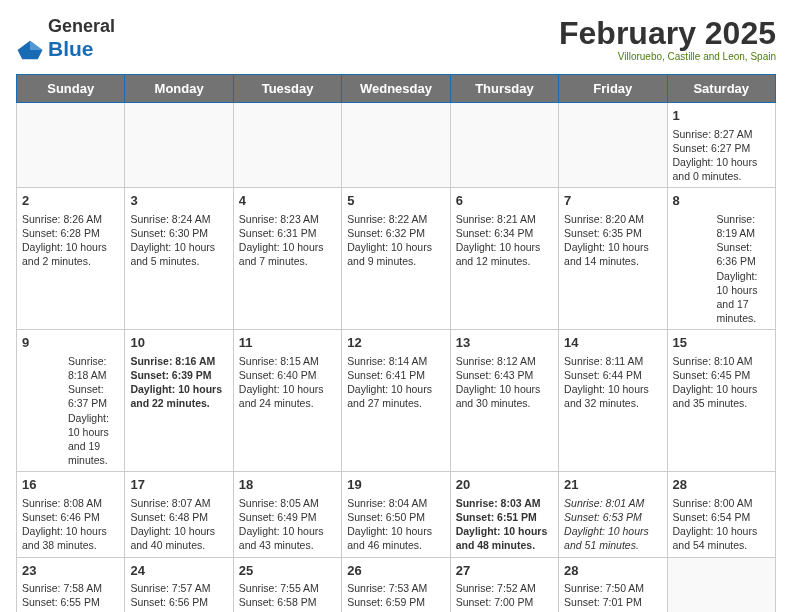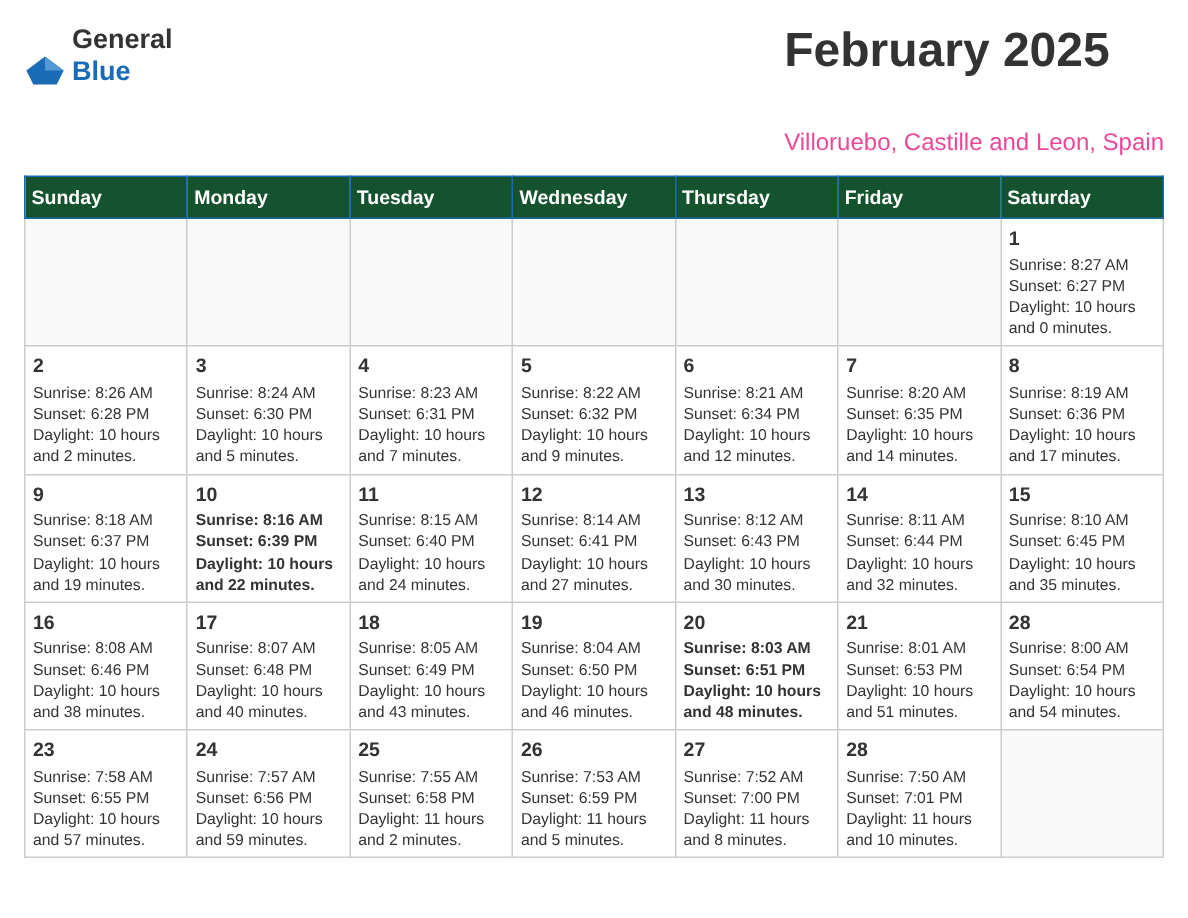--- a/index.html
+++ b/index.html
@@ -20,54 +20,53 @@
       display: flex;
       align-items: flex-end;
       gap: 4px;
     }
     .logo-text-general {
       font-size: 18px;
       font-weight: bold;
       color: #333;
     }
     .logo-text-blue {
-      font-size: 18px;
+      font-size: 21px;
       font-weight: bold;
       color: #1a6bb5;
     }
     .logo-icon {
       width: 28px;
       height: 22px;
       position: relative;
     }
     .title-area {
-      text-align: left;
+      text-align: right;
     }
     .calendar-title {
       font-size: 32px;
       font-weight: bold;
       color: #333;
       line-height: 1.1;
     }
     .calendar-subtitle {
-      font-size: 16px;
-      color: #ec4899;
-      margin-top: 36px;
+      font-size: 10px;
+      color: #4d7c0f;
     }
     .calendar {
       width: 100%;
       border-collapse: collapse;
       border: 1px solid #ccc;
     }
     .calendar th {
-      background: #14532d;
+      background: #737373;
       color: #fff;
       padding: 6px 4px;
       font-size: 13px;
-      text-align: left;
+      text-align: center;
       border: 1px solid #1a6bb5;
     }
     .calendar td {
       border: 1px solid #ccc;
       vertical-align: top;
       padding: 4px 5px;
       width: calc(100% / 7);
       min-height: 80px;
       font-size: 10.5px;
       color: #333;
@@ -169,30 +168,30 @@
         </td>
         <td>
           <span class="day-num">7</span>
           <div style="white-space: pre-line;">Sunrise: 8:20 AM
 Sunset: 6:35 PM
 Daylight: 10 hours
 and 14 minutes.</div>
         </td>
         <td>
           <span class="day-num">8</span>
-          <div style="white-space: pre-line;">Sunrise: 8:19 AM
+          <div style="white-space: pre-line; margin-left: 44px;">Sunrise: 8:19 AM
 Sunset: 6:36 PM
 Daylight: 10 hours
 and 17 minutes.</div>
         </td>
       </tr>
       <tr>
         <td>
           <span class="day-num">9</span>
-          <div style="white-space: pre-line;">Sunrise: 8:18 AM
+          <div style="white-space: pre-line; margin-left: 46px;">Sunrise: 8:18 AM
 Sunset: 6:37 PM
 Daylight: 10 hours
 and 19 minutes.</div>
         </td>
         <td>
           <span class="day-num">10</span>
           <div style="white-space: pre-line; font-weight: bold;">Sunrise: 8:16 AM
 Sunset: 6:39 PM
 Daylight: 10 hours
 and 22 minutes.</div>
@@ -264,21 +263,21 @@
         </td>
         <td>
           <span class="day-num">20</span>
           <div style="white-space: pre-line; font-weight: bold;">Sunrise: 8:03 AM
 Sunset: 6:51 PM
 Daylight: 10 hours
 and 48 minutes.</div>
         </td>
         <td>
           <span class="day-num">21</span>
-          <div style="white-space: pre-line;">Sunrise: 8:01 AM
+          <div style="white-space: pre-line; font-style: italic;">Sunrise: 8:01 AM
 Sunset: 6:53 PM
 Daylight: 10 hours
 and 51 minutes.</div>
         </td>
         <td>
           <span class="day-num">28</span>
           <div style="white-space: pre-line;">Sunrise: 8:00 AM
 Sunset: 6:54 PM
 Daylight: 10 hours
 and 54 minutes.</div>

